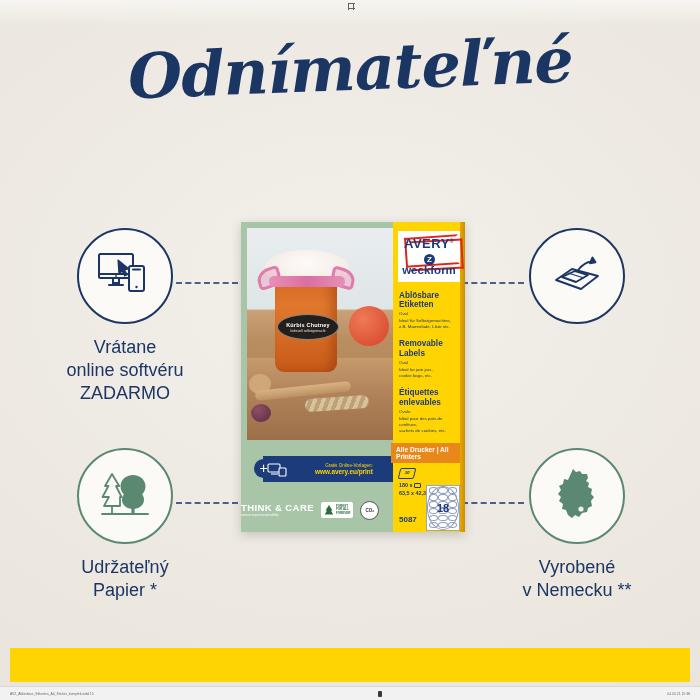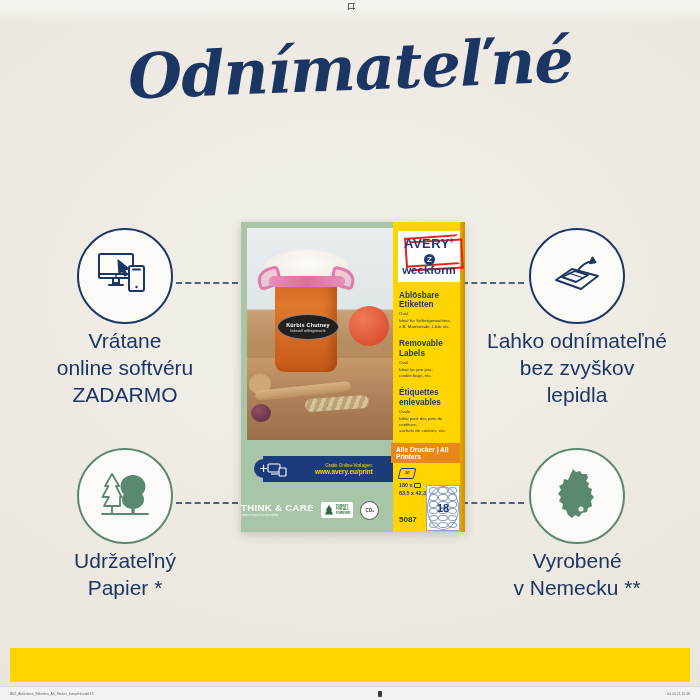--- a/index.html
+++ b/index.html
@@ -92,22 +92,22 @@
     border-radius: 50%;
     background: #fbfaf7;
     display: flex;
     align-items: center;
     justify-content: center;
   }
   .circle-navy { border: 2px solid #1c3664; }
   .circle-green { border: 2px solid #5b8871; }
 
   .feature-label {
-    margin-top: 4px;
-    font-size: 21px;
+    margin-top: 12px;
+    font-size: 18px;
     line-height: 1.28;
     font-weight: 400;
     color: #1c3664;
     white-space: pre-line;
   }
 
   
   .dash {
     position: absolute;
     height: 0;
@@ -556,23 +556,20 @@
       <span>
         <svg width="58" height="50" viewBox="0 0 58 50" fill="none" stroke="#1c3664" stroke-width="1.9" stroke-linejoin="round">
           <path d="M8 31 L24 20 L50 27 L33 40 Z"></path>
           <path d="M14 28 L27 22 L40 26 L28 33 Z"></path>
           <path d="M30 21 C36 14, 41 12, 45 13"></path>
           <path d="M44.5 8.5 L47.5 13.2 L42 14.2 Z" fill="#1c3664"></path>
           <path d="M20 24 L36 29" stroke-width="1.3"></path>
         </svg>
       </span>
     </div>
-    <div class="feature-label">Ľahko odnímateľné
-bez zvyškov
-lepidla</div>
   </div>
 
   <div class="feature feat-br">
     <div class="feature-circle circle-green">
       <span>
         <svg width="46" height="54" viewBox="0 0 46 54">
           <path fill="#5b8871" d="M19 2l3 3 4-1 2 3 5 0 1 4-2 3 3 2-1 4 4 2-1 5 3 3-3 4 1 5-4 2-1 4-5 1-3 4-4-2-3 3-4-3-2-5-4-1 1-5-4-3 2-4-3-3 3-4-2-4 4-2 1-5 4 1z"></path>
           <circle cx="27" cy="42" r="2.6" fill="#f1efe9"></circle>
         </svg>
       </span>

